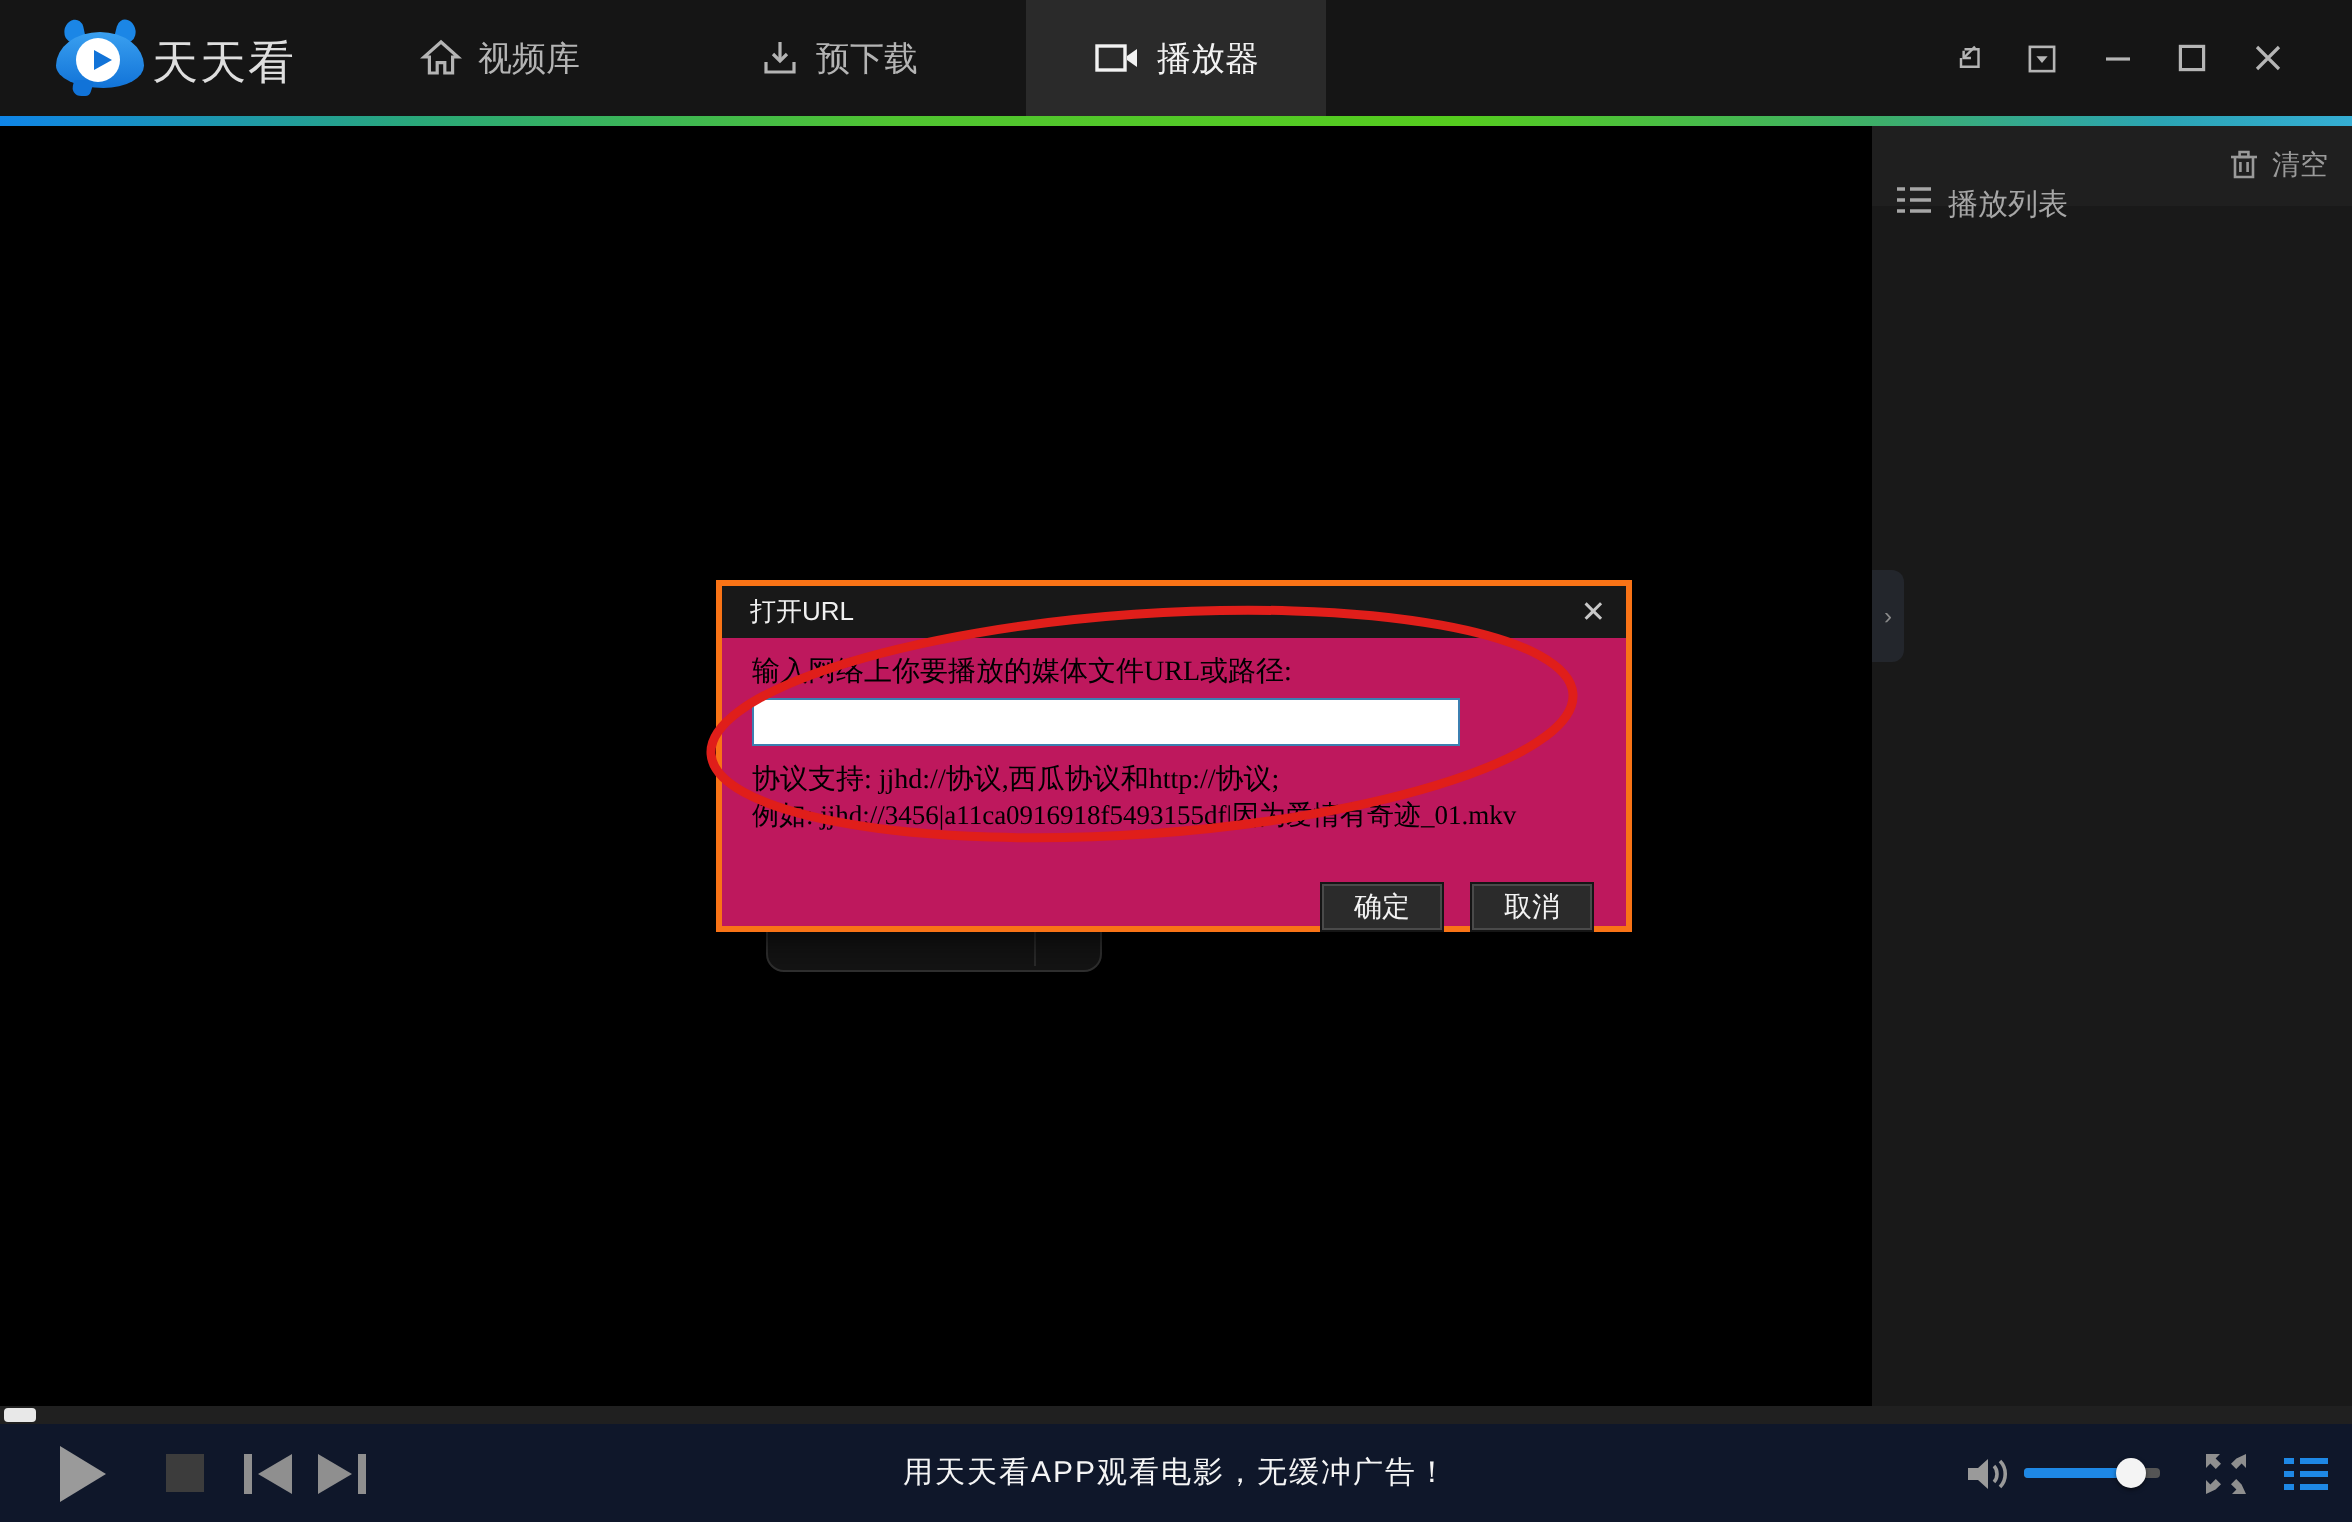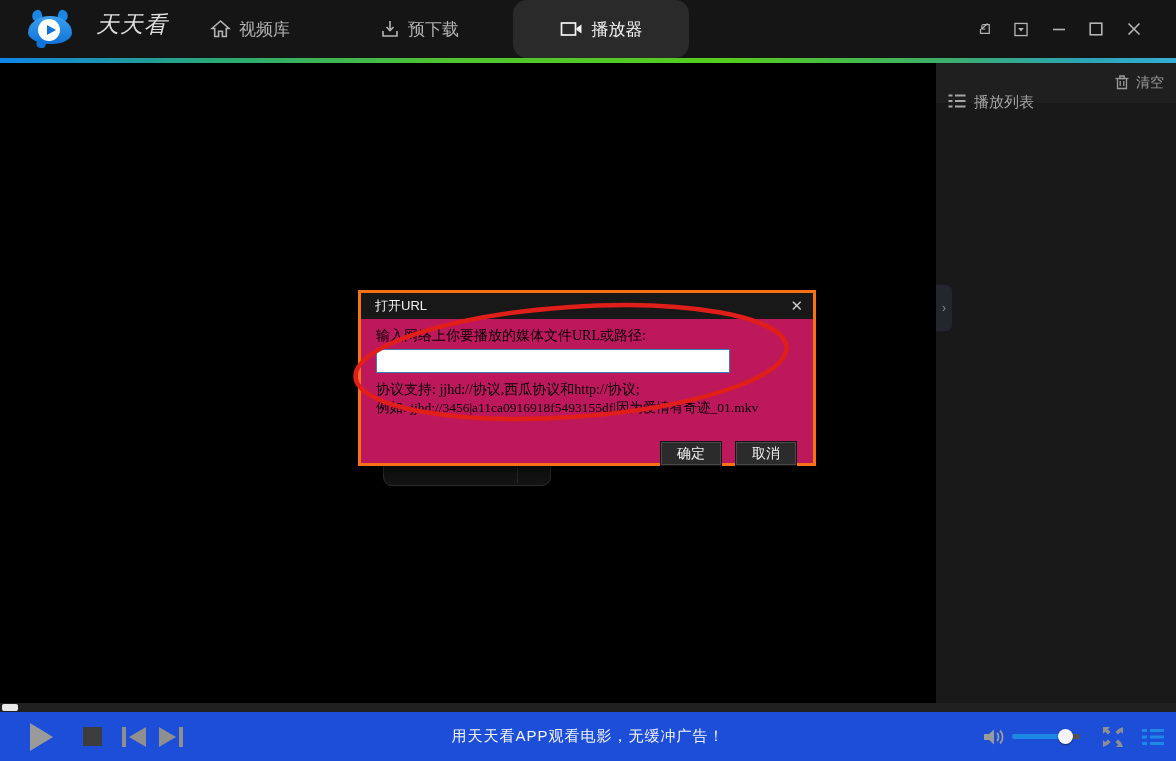--- a/index.html
+++ b/index.html
@@ -2,36 +2,36 @@
 <html><head>
 <meta charset="utf-8">
 <style>
   * { margin:0; padding:0; box-sizing:border-box; }
   html,body { width:1176px; height:761px; background:#000; overflow:hidden;
     font-family:"Liberation Sans", sans-serif; }
   .app { position:relative; width:1176px; height:761px; background:#000; }
 
   
   .titlebar { position:absolute; left:0; top:0; width:1176px; height:58px; background:#151515; }
-  .logo { position:absolute; left:28px; top:9px; display:flex; align-items:flex-start; gap:24px;font-style:italic; }
+  .logo { position:absolute; left:28px; top:9px; display:flex; align-items:flex-end; gap:4px; }
   .logo-bubble { position:relative; width:44px; height:38px; }
   .bubble-body { position:absolute; left:0; top:7px; width:44px; height:28px; background:linear-gradient(180deg,#3aa0f0,#1173d8); border-radius:50% 50% 46% 54%/60% 60% 40% 40%; }
   .bubble-tail { position:absolute; left:8px; top:31px; width:10px; height:8px; background:#1173d8; border-radius:0 0 2px 6px; transform:skewX(-18deg); }
   .ear { position:absolute; width:10px; height:11px; background:#1b86e6; border-radius:60% 40% 0 40%; }
   .ear.l { left:4px; top:1px; transform:rotate(-12deg); }
   .ear.r { right:4px; top:1px; transform:rotate(14deg) scaleX(-1); }
   .bubble-disc { position:absolute; left:10px; top:10px; width:22px; height:22px; background:#fff; border-radius:50%; }
   .bubble-play { position:absolute; left:19px; top:16px; width:0; height:0; border-left:9px solid #1173d8; border-top:5px solid transparent; border-bottom:5px solid transparent; }
   .logo-text { font-size:23px; color:#dedede; letter-spacing:1px; }
 
   .nav-tab { position:absolute; top:0; height:58px; display:flex; align-items:center; gap:8px; color:#b4b4b4; font-size:17px; cursor:default; }
   .nav-tab svg { display:block; }
   .tab-lib { left:210px; }
   .tab-pre { left:380px; }
-  .tab-player { left:513px; width:176px; justify-content:center; background:#2a2a2a; color:#f2f2f2;border-radius:14px; }
+  .tab-player { left:513px; width:150px; justify-content:center; background:#2a2a2a; color:#f2f2f2; }
   .winbtn { width:14px; height:58px; display:flex; align-items:center; justify-content:center; }
   .wb1{ position:absolute; left:977px; } .wb2{ position:absolute; left:1014px; }
   .wb3{ position:absolute; left:1052px; } .wb4{ position:absolute; left:1089px; }
   .wb5{ position:absolute; left:1127px; }
 
   .grad-line { position:absolute; left:0; top:58px; width:1176px; height:5px;
     background:linear-gradient(90deg,#0f85e8 0%,#2aa878 18%,#50c431 38%,#55cc1e 62%,#3dae6a 80%,#2ba4b4 92%,#35aed4 100%); }
 
   
   .video-area { position:absolute; left:0; top:63px; width:936px; height:640px; background:#000; }
@@ -60,21 +60,21 @@
   .dlg-btn { position:absolute; top:149px; width:60px; height:23px; background:#2b2b2b; border:1px solid #4a4a4a; outline:1px solid #151515;
     color:#f2f2f2; font-size:14px; display:flex; align-items:center; justify-content:center; font-family:"Liberation Serif", serif; }
   .dlg-ok { left:300px; } .dlg-cancel { left:375px; }
 
   
   .annotation { position:absolute; left:0; top:0; width:1176px; height:761px; z-index:20; pointer-events:none; overflow:visible; }
 
   
   .progress-strip { position:absolute; left:0; top:703px; width:1176px; height:9px; background:#202020; }
   .progress-handle { position:absolute; left:2px; top:1px; width:16px; height:7px; background:#e8e8e8; border-radius:2px; }
-  .control-bar { position:absolute; left:0; top:712px; width:1176px; height:49px; background:#1d4ed8; }
+  .control-bar { position:absolute; left:0; top:712px; width:1176px; height:49px; background:#0f172a; }
   .ctl { position:absolute; top:0; height:49px; display:flex; align-items:center; justify-content:center; }
   .play-btn { left:24px; width:34px; }
   .stop-btn { left:80px; width:24px; }
   .prev-btn { left:118px; width:32px; }
   .next-btn { left:155px; width:32px; }
   .bar-msg { position:absolute; left:0; right:0; top:0; height:49px; display:flex; align-items:center; justify-content:center; color:#f5f5f5; font-size:15px; letter-spacing:1px; }
   .vol-icon { left:981px; width:26px; }
   .vol-slider { position:absolute; left:1012px; top:22px; width:68px; height:5px; background:#555; border-radius:2px; }
   .vol-fill { position:absolute; left:0; top:0; height:5px; background:#1e88e5; border-radius:2px 0 0 2px; }
   .vol-knob { position:absolute; top:-5px; width:15px; height:15px; background:#f4f4f4; border-radius:50%; box-shadow:0 1px 2px rgba(0,0,0,.5); }

